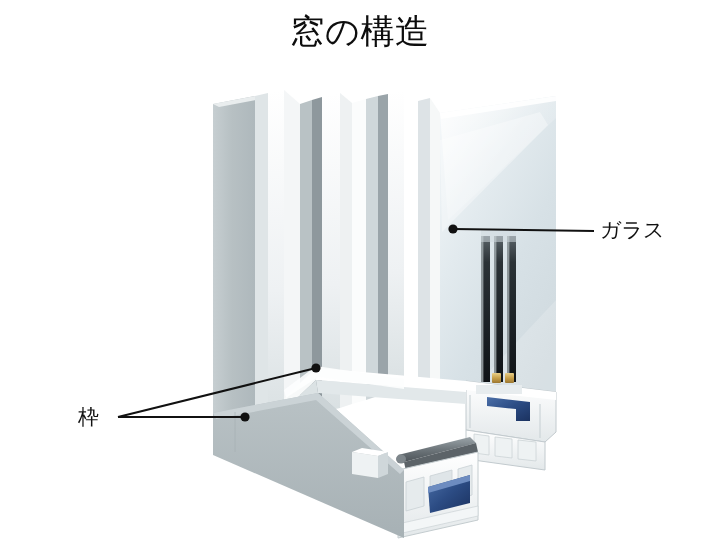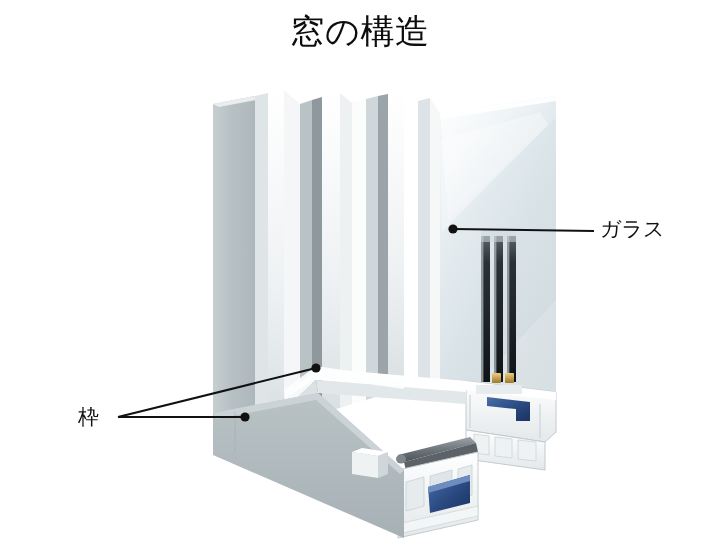--- a/index.html
+++ b/index.html
@@ -43,21 +43,20 @@
     position: absolute;
     font-size: 21px;
     color: #111111;
     line-height: 1;
     white-space: nowrap;
     font-family: "DejaVu Sans", "Liberation Sans", sans-serif;
   }
   #label-glass {
     left: 600px;
     top: 220px;
-    font-family: Liberation Mono, monospace;
   }
   #label-frame {
     left: 78px;
     top: 407px;
   }
 </style>
 </head>
 <body>
 
 <div id="stage">

